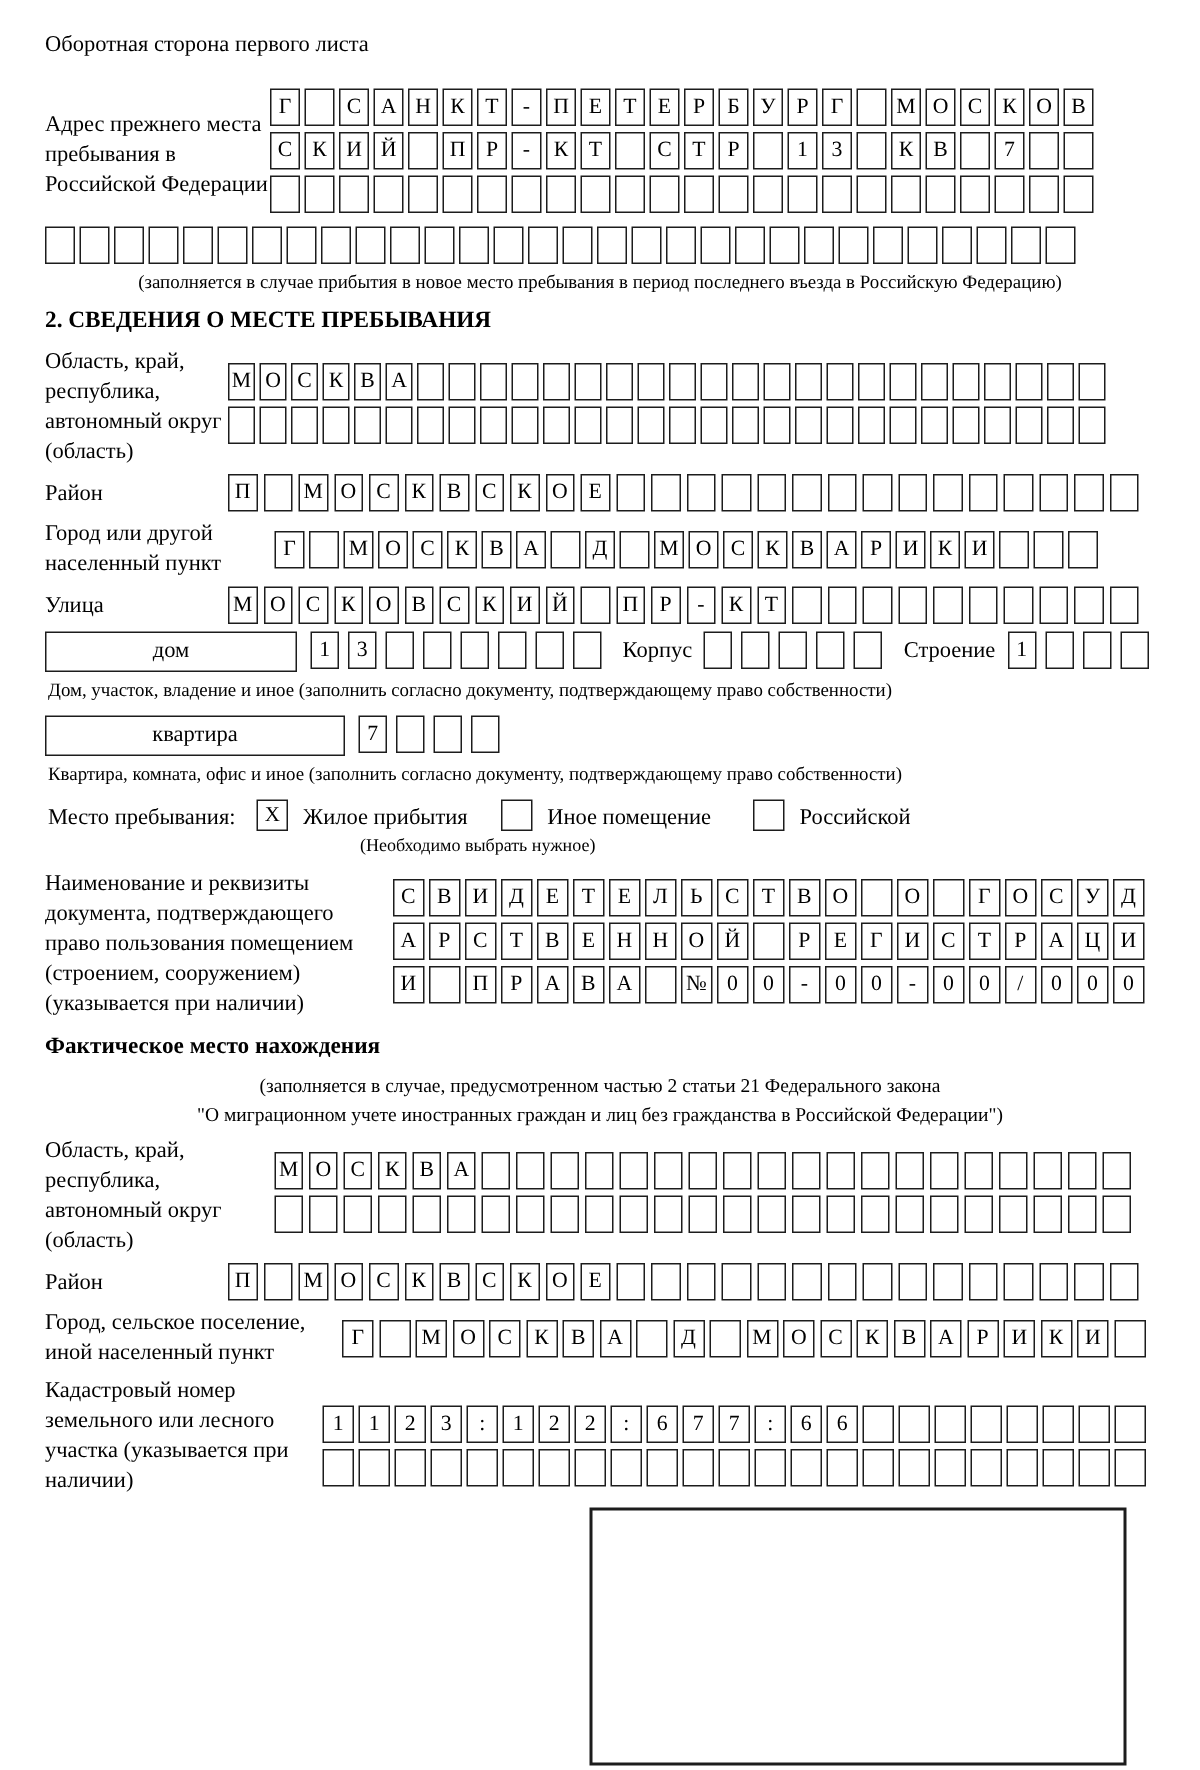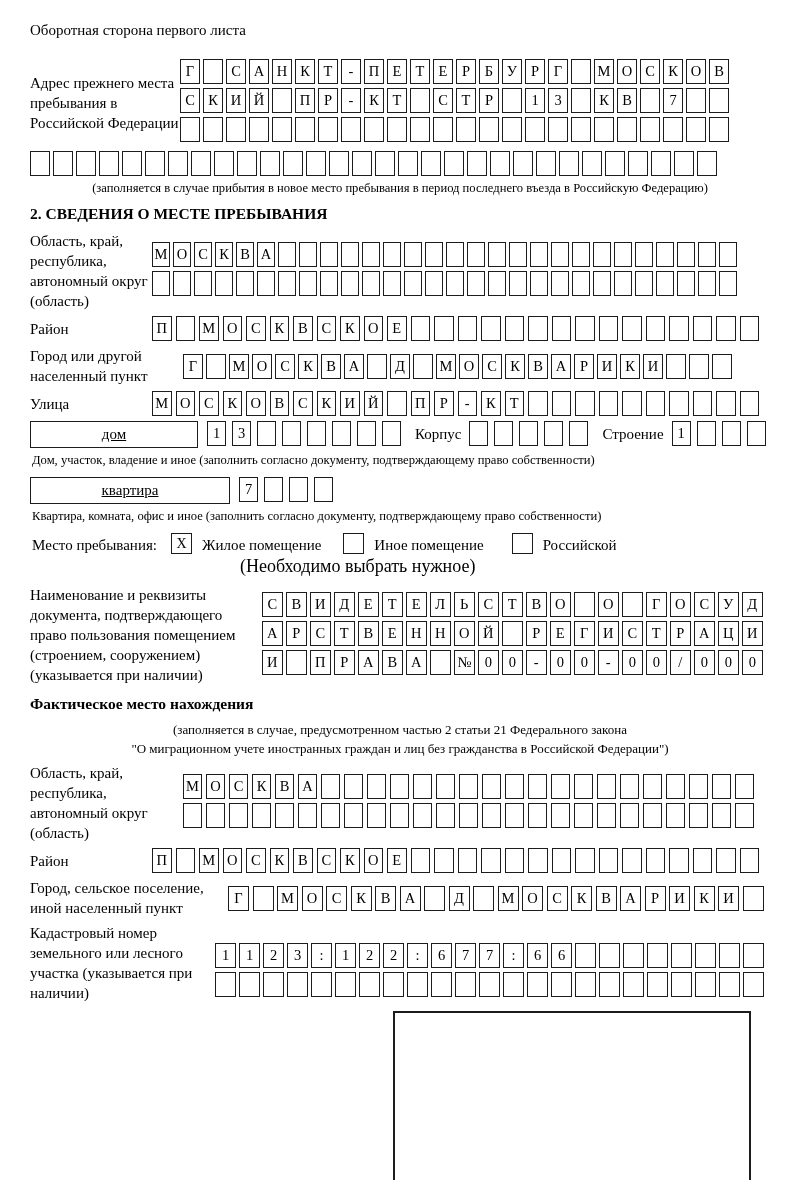--- a/index.html
+++ b/index.html
@@ -44,36 +44,36 @@
   .center{ text-align:center; }
   .caption.center{ margin:2px 0 6px 0; }
   .caption.left{ margin:2px 0 8px 2px; }
 
   .sec-title{ text-align:left; font-weight:bold; font-size:15.5px; margin:8px 0 8px 0; }
 
   .houserow{ display:flex; align-items:flex-start; margin-bottom:4px; }
   .labelbox{
     box-sizing:border-box; border:1.6px solid #1c1c1c; height:27px;
     display:flex; align-items:center; justify-content:center;
-    font-size:15px; flex:none; margin-right:9px;text-decoration:underline;
+    font-size:15px; flex:none; margin-right:9px;
   }
   .labelbox.dom{ width:168px; }
   .labelbox.kvartira{ width:200px; }
   .inline-label{ font-size:15px; line-height:26px; flex:none; margin:0 8px; }
 
   .stayrow{ display:flex; align-items:flex-end; margin:4px 0 2px 2px; font-size:15px; }
   .checkbox{
     flex:none; width:19px; height:19px; border:1.6px solid #1c1c1c;
     display:flex; align-items:center; justify-content:center;
     font-size:14px; margin:0 10px;
   }
   .stayrow .lead{ margin-right:4px; }
   .stayrow .opt2{ margin-left:22px; }
   .stayrow .opt3{ margin-left:28px; }
-  .stay-note{ font-size:18px; margin:0 0 8px 210px; }
+  .stay-note{ font-size:12px; margin:0 0 8px 210px; }
 
   .offset-top{ margin-top:18px; }
 
   .actual-captions{ margin-bottom:6px; }
   .actual-captions .caption{ margin:0 0 2px 0; font-size:13px; }
 
   .stamp-box{
     box-sizing:border-box; margin:8px 0 0 363px;
     width:358px; height:172px; border:2px solid #1c1c1c;
   }
@@ -401,21 +401,21 @@
         <div class="cell"></div>
         <div class="cell"></div>
         <div class="cell"></div>
       </div>
   </div>
   <div class="caption left">Квартира, комната, офис и иное (заполнить согласно документу, подтверждающему право собственности)</div>
 
   <div class="stayrow">
     <span class="lead">Место пребывания:</span>
     <span class="checkbox">X</span>
-    <span>Жилое помещение</span>
+    <span>Жилое прибытия</span>
     <span class="checkbox opt2"></span>
     <span>Иное помещение</span>
     <span class="checkbox opt3"></span>
     <span>Российской</span>
   </div>
   <div class="stay-note">(Необходимо выбрать нужное)</div>
 
   <div class="field">
     <div class="label w232">Наименование и реквизиты документа, подтверждающего право пользования помещением (строением, сооружением) (указывается при наличии)</div>
     <div class="rows">

